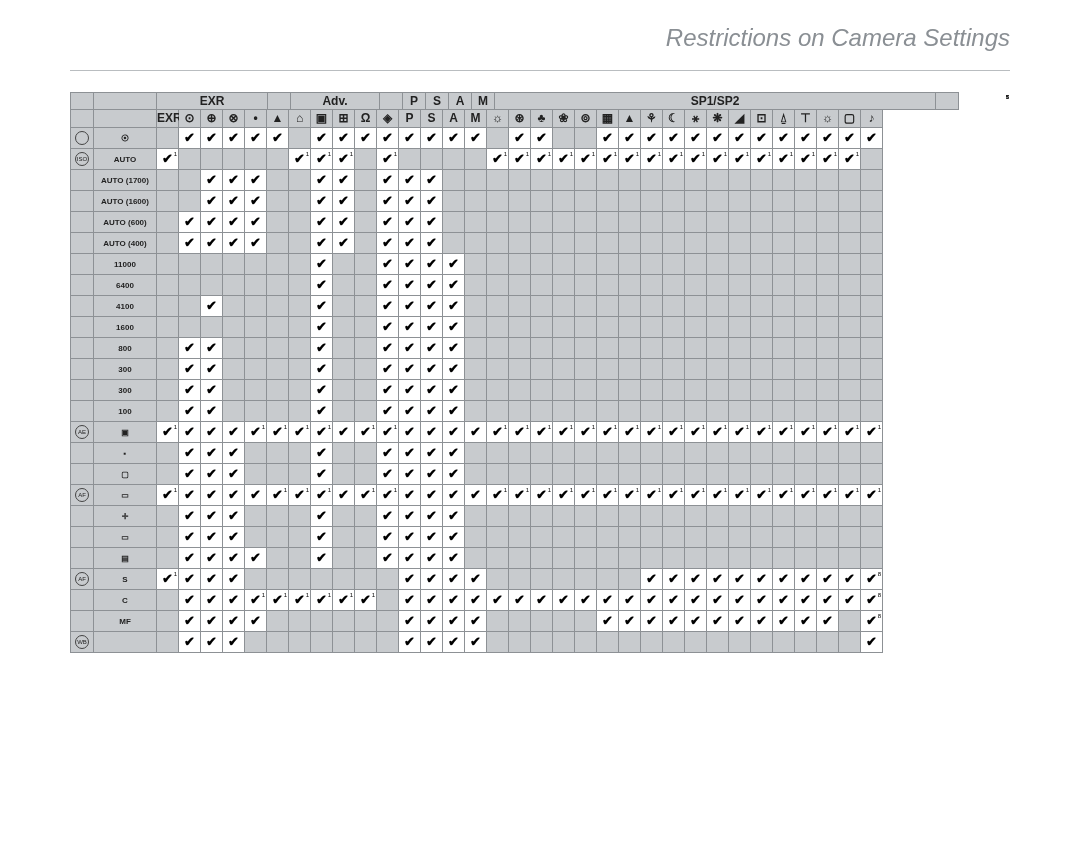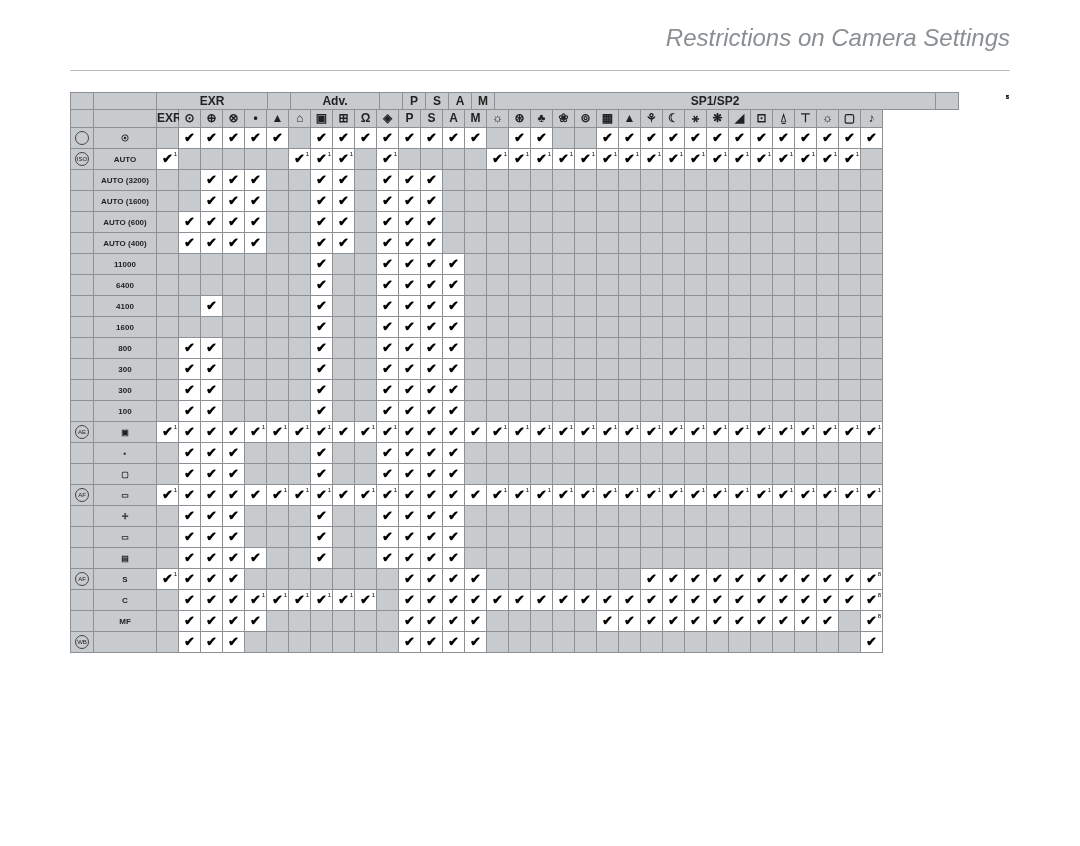--- a/index.html
+++ b/index.html
@@ -282,21 +282,21 @@
           <span class="sup">1</span>
         </div>
         <div class="dcell on">
           <span class="chk">✔</span>
           <span class="sup">1</span>
         </div>
         <div class="dcell"></div>
       </div>
       <div class="row">
         <div class="gcell" style="border-top: none;"></div>
-        <div class="lcell">AUTO (3200)</div>
+        <div class="lcell">AUTO (1700)</div>
         <div class="dcell"></div>
         <div class="dcell"></div>
         <div class="dcell on">
           <span class="chk">✔</span>
         </div>
         <div class="dcell on">
           <span class="chk">✔</span>
         </div>
         <div class="dcell on">
           <span class="chk">✔</span>

